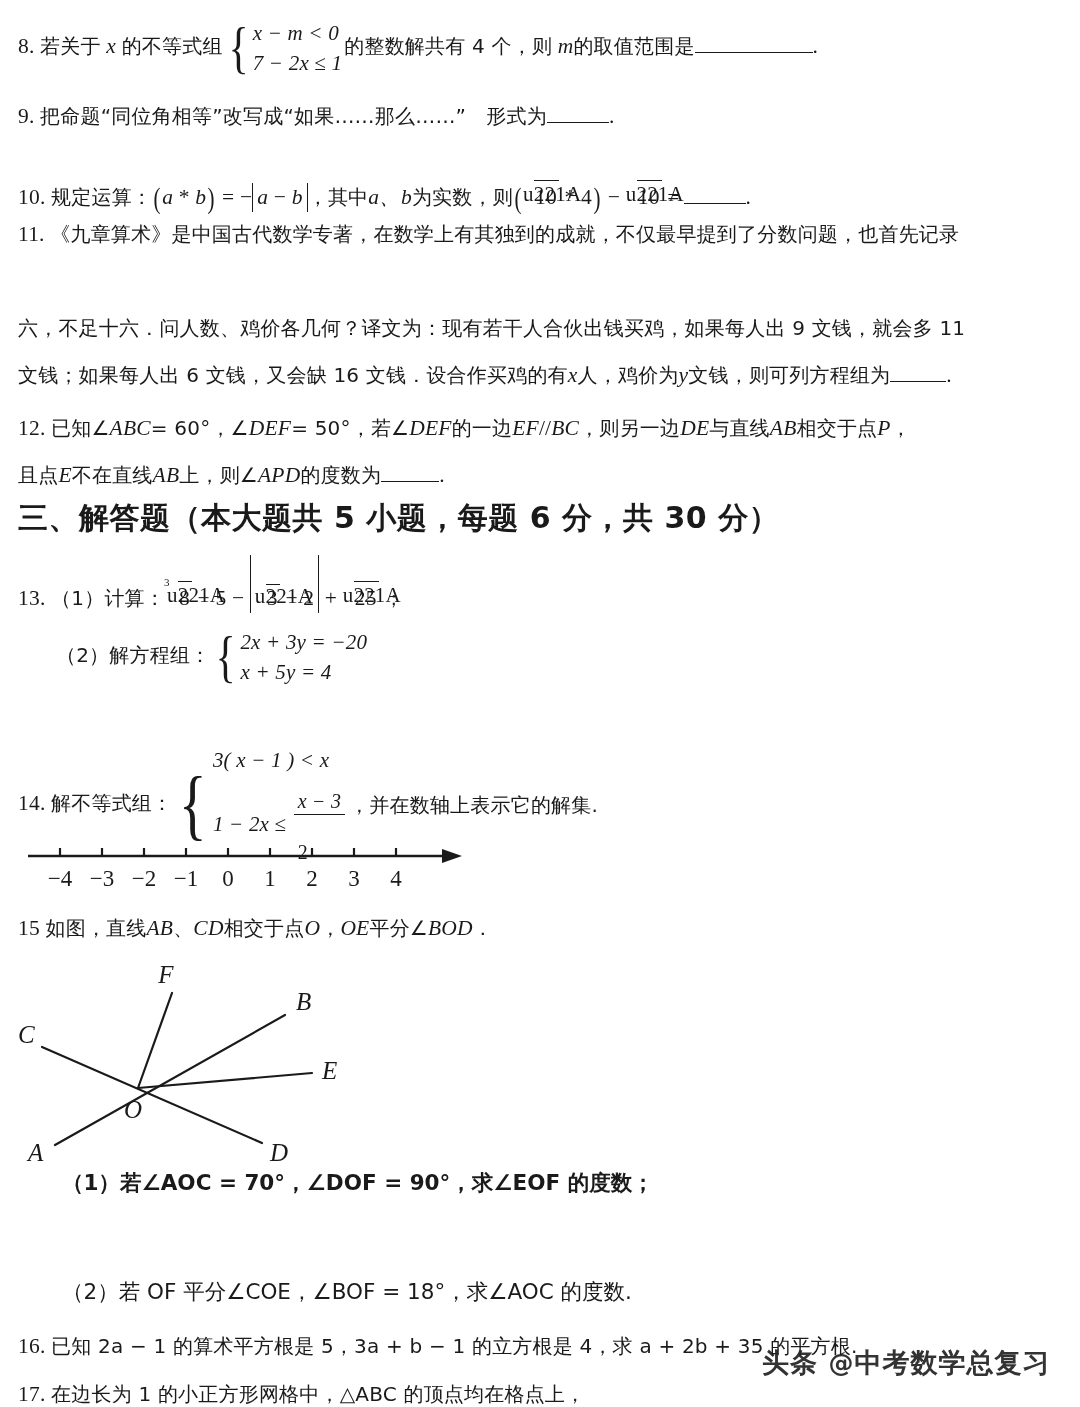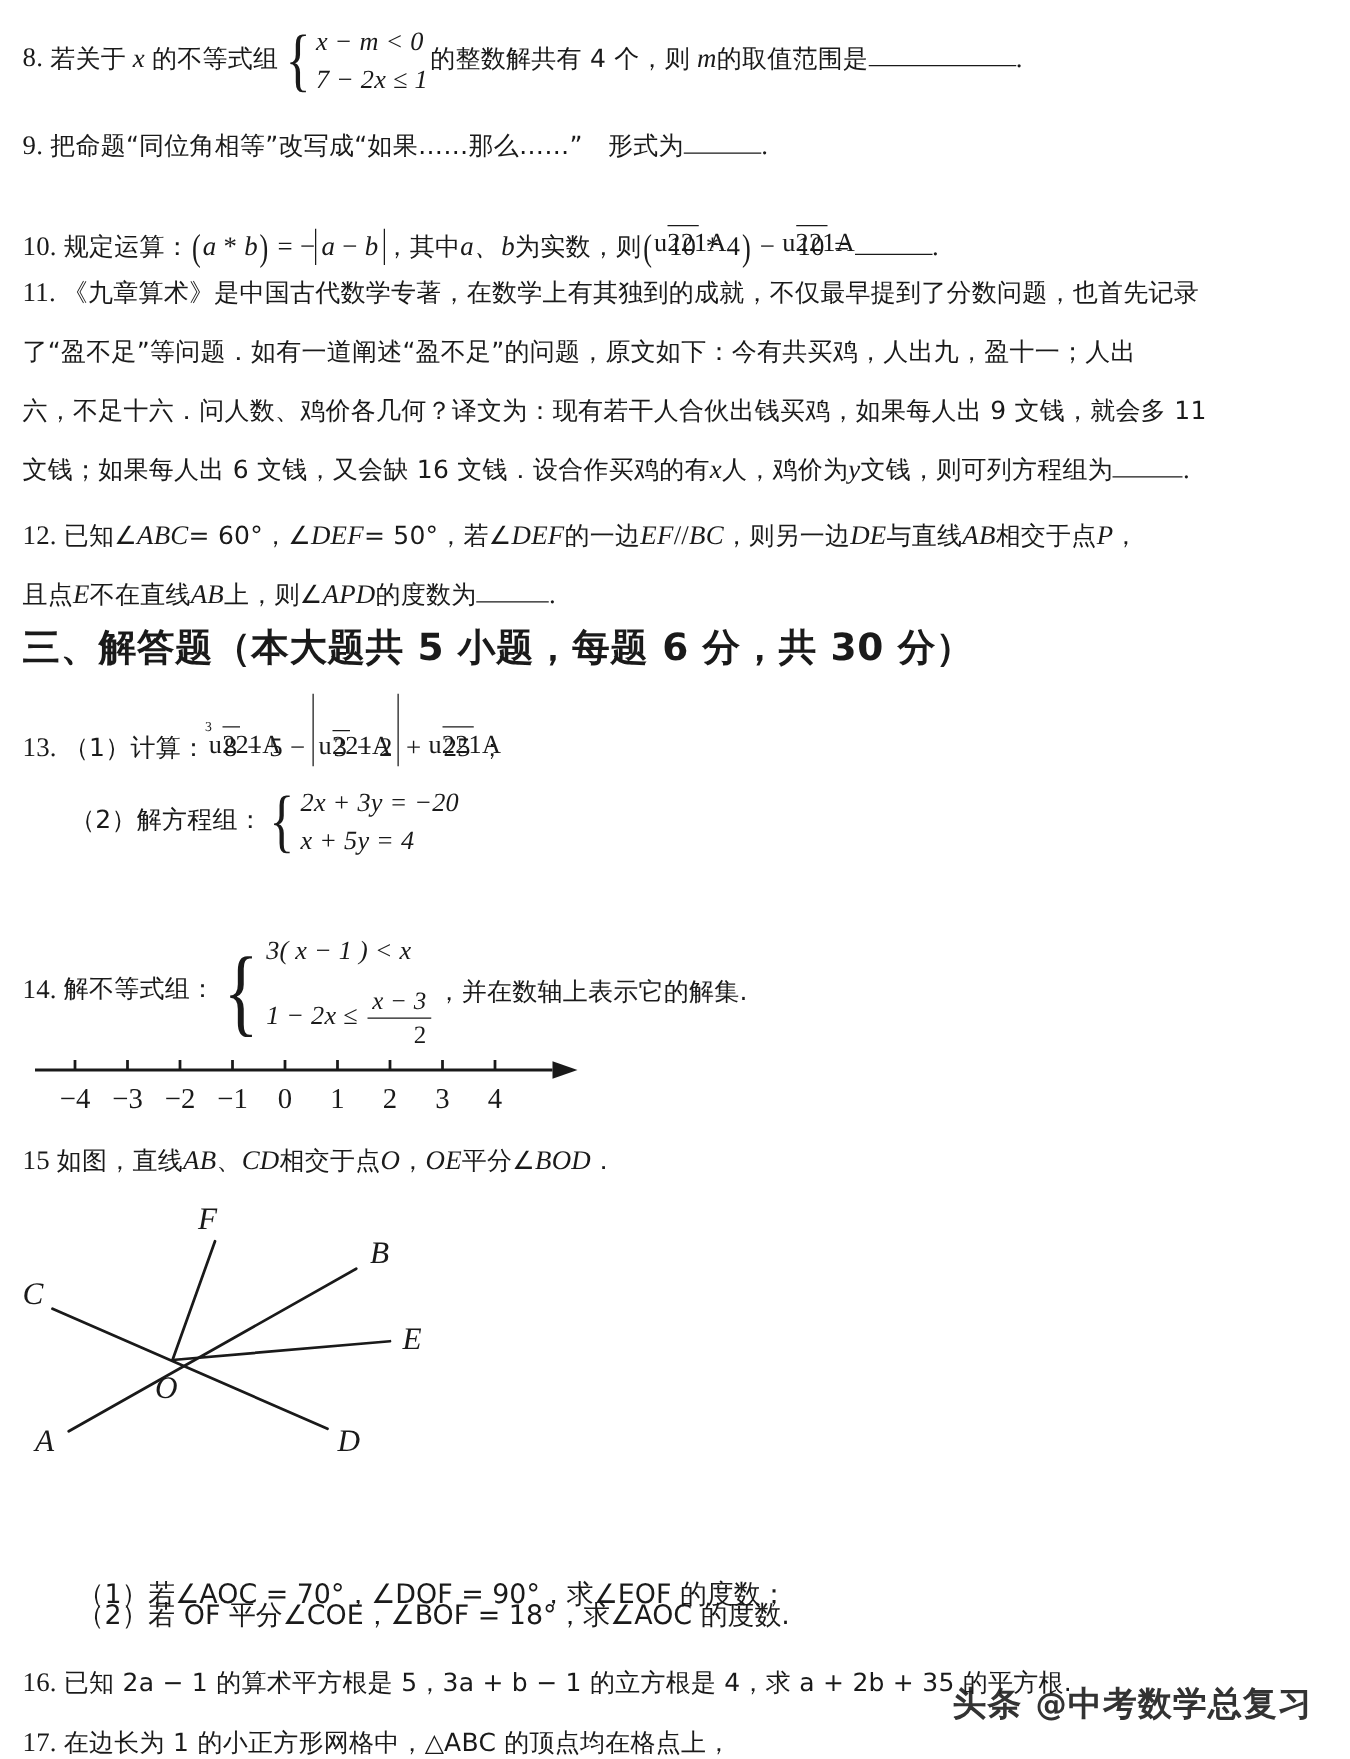--- a/index.html
+++ b/index.html
@@ -50,21 +50,21 @@
   .cbrt::before{content:"\u221A";position:absolute;left:2px;top:-1px;font-size:21px;}
   .cbrt .idx{position:absolute;left:-1px;top:-7px;font-size:11px;}
 
   
   .abs{display:inline-block;border-left:1.4px solid #1a1a1a;border-right:1.4px solid #1a1a1a;padding:1px 4px;line-height:1.25;}
 
   
   .bigp{font-size:30px;display:inline-block;transform:scaleX(0.7);line-height:0.9;vertical-align:-4px;}
 
   
-  .frac{display:inline-flex;flex-direction:column;align-items:flex-end;vertical-align:middle;margin:0 2px;}
+  .frac{display:inline-flex;flex-direction:column;align-items:flex-start;vertical-align:middle;margin:0 2px;gap:24px;}
   .frac .nu{border-bottom:1.4px solid #1a1a1a;padding:0 4px 1px 4px;font-size:20px;line-height:1.2;}
   .frac .de{padding:1px 4px 0 4px;font-size:20px;line-height:1.2;}
 
   
   .section-head{
     position:absolute;left:18px;top:498px;
     font-family:"DejaVu Sans","Liberation Sans",sans-serif;
     font-weight:bold;font-size:30px;letter-spacing:0.5px;
     white-space:nowrap;
   }
@@ -113,23 +113,20 @@
 
   <div class="q" style="left:18px;top:152px;">
     <span class="num">10.</span>
     <span class="cn">规定运算：</span><span class="bigp">(</span><span class="it">a</span> * <span class="it">b</span><span class="bigp">)</span>
     = −<span class="abs"><span class="it">a</span> − <span class="it">b</span></span><span class="cn">，其中</span><span class="it">a、b</span><span class="cn">为实数，则</span><span class="bigp">(</span><span class="rad"><span class="radbody">10</span></span> * 4<span class="bigp">)</span> − <span class="rad"><span class="radbody">10</span></span> =<span class="blank" style="width:62px;margin-left:4px;"></span><span>.</span>
   </div>
 
   <div class="q" style="left:18px;top:218px;">
     <span class="num">11.</span>
     <span class="cn">《九章算术》是中国古代数学专著，在数学上有其独到的成就，不仅最早提到了分数问题，也首先记录</span>
-  </div>
-  <div class="q" style="left:18px;top:265px;">
-    <span class="cn">了“盈不足”等问题．如有一道阐述“盈不足”的问题，原文如下：今有共买鸡，人出九，盈十一；人出</span>
   </div>
   <div class="q" style="left:18px;top:312px;">
     <span class="cn">六，不足十六．问人数、鸡价各几何？译文为：现有若干人合伙出钱买鸡，如果每人出 9 文钱，就会多 11</span>
   </div>
   <div class="q" style="left:18px;top:359px;">
     <span class="cn">文钱；如果每人出 6 文钱，又会缺 16 文钱．设合作买鸡的有</span><span class="it">x</span><span class="cn">人，鸡价为</span><span class="it">y</span><span class="cn">文钱，则可列方程组为</span><span class="blank" style="width:56px;"></span><span>.</span>
   </div>
 
   <div class="q" style="left:18px;top:412px;">
     <span class="num">12.</span>
@@ -222,21 +219,21 @@
         <text x="296" y="55" text-anchor="start">B</text>
         <text x="18" y="88" text-anchor="start">C</text>
         <text x="322" y="124" text-anchor="start">E</text>
         <text x="28" y="206" text-anchor="start">A</text>
         <text x="270" y="206" text-anchor="start">D</text>
         <text x="124" y="163" text-anchor="start">O</text>
       </g>
     </svg>
   </div>
 
-  <div class="sub cn" style="left:62px;top:1260px;">（1）若∠AOC = 70°，∠DOF = 90°，求∠EOF 的度数；</div>
+  <div class="sub cn" style="left:62px;top:1168px;font-weight:bold;">（1）若∠AOC = 70°，∠DOF = 90°，求∠EOF 的度数；</div>
   <div class="sub cn" style="left:62px;top:1277px;">（2）若 OF 平分∠COE，∠BOF = 18°，求∠AOC 的度数.</div>
 
   <div class="q" style="left:18px;top:1330px;">
     <span class="num">16.</span>
     <span class="cn">已知 2a − 1 的算术平方根是 5，3a + b − 1 的立方根是 4，求 a + 2b + 35 的平方根.</span>
   </div>
 
   <div class="q" style="left:18px;top:1378px;">
     <span class="num">17.</span>
     <span class="cn">在边长为 1 的小正方形网格中，△ABC 的顶点均在格点上，</span>

